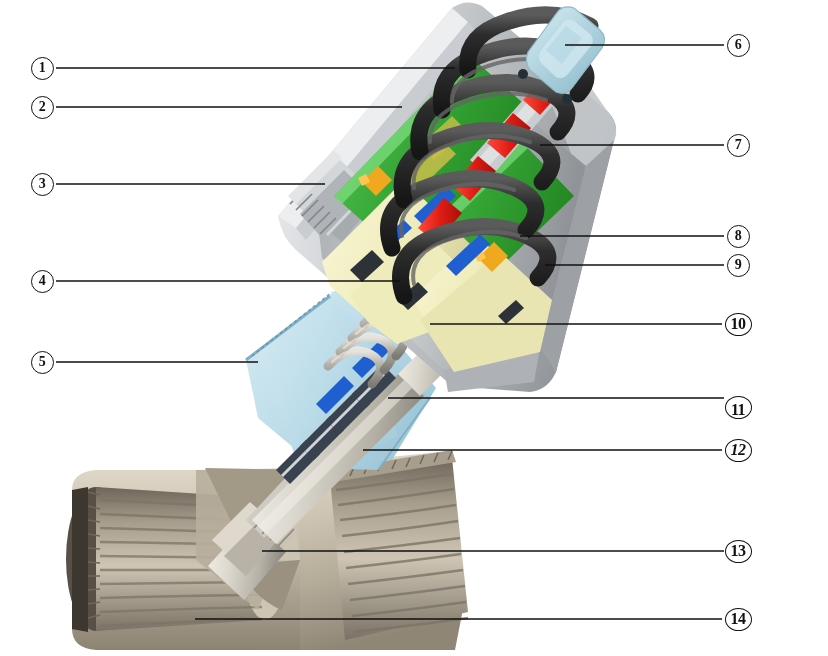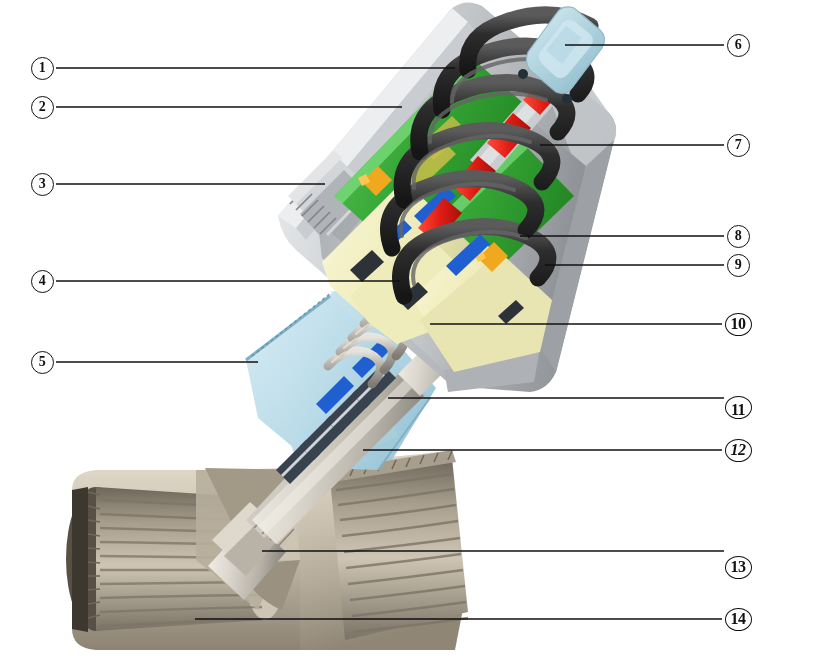--- a/index.html
+++ b/index.html
@@ -412,19 +412,19 @@
     </div>
     <div class="callout-circle two-digit" style="left: 724.5px; top: 312.5px;">
       <span>10</span>
     </div>
     <div class="callout-circle two-digit" style="left: 724.5px; top: 396px; align-items: flex-end;">
       <span>11</span>
     </div>
     <div class="callout-circle two-digit" style="left: 724.5px; top: 438.5px; font-style: italic;">
       <span>12</span>
     </div>
-    <div class="callout-circle two-digit" style="left: 724.5px; top: 539.5px; margin-top: 16px;">
+    <div class="callout-circle two-digit" style="left: 724.5px; top: 539.5px;">
       <span>13</span>
     </div>
     <div class="callout-circle two-digit" style="left: 724.5px; top: 607.5px;">
       <span>14</span>
     </div>
   </div>
 
 </body></html>

